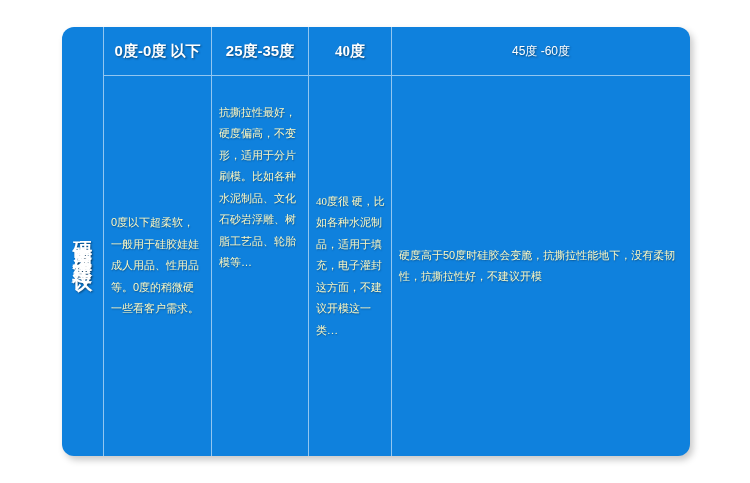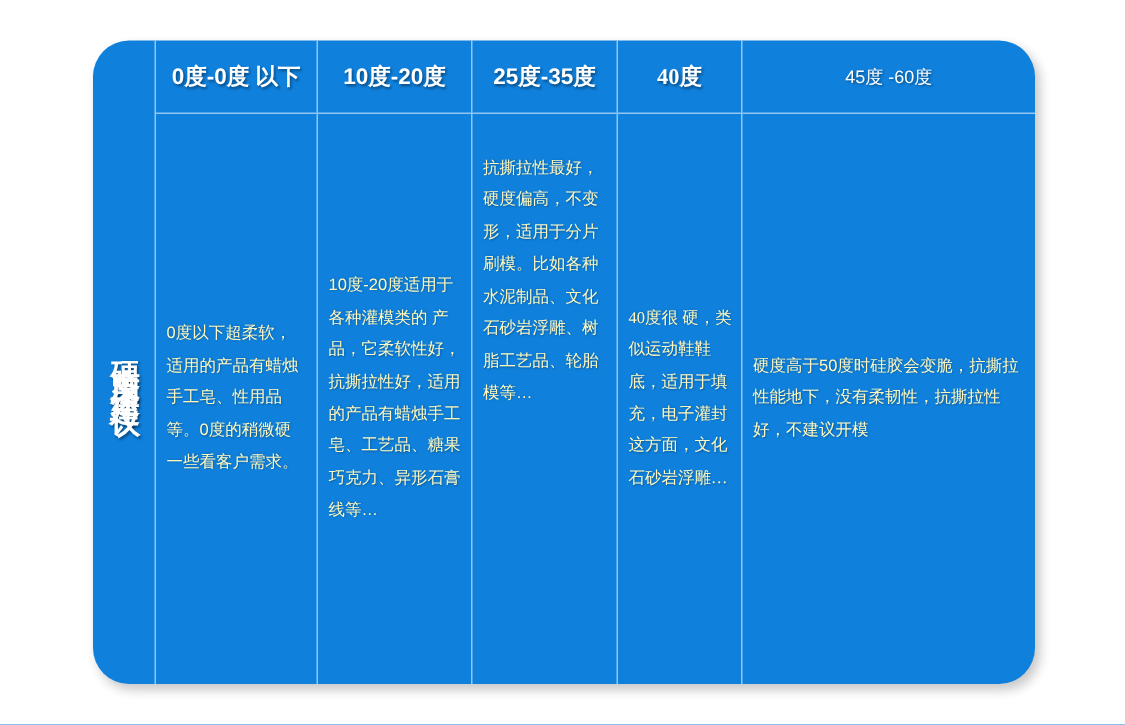--- a/index.html
+++ b/index.html
@@ -15,21 +15,21 @@
     position: relative;
   }
 
   #hardness-table {
     position: absolute;
     left: 62px;
     top: 27px;
     width: 628px;
     height: 429px;
     background: #0f81dd;
-    border-radius: 24px;
+    border-radius: 12px;
     box-sizing: border-box;
     display: flex;
     flex-direction: row;
     box-shadow: 3px 4px 7px rgba(0,0,0,0.22);
     overflow: hidden;
   }
 
   
   .label-col {
     width: 42px;
@@ -121,43 +121,37 @@
 
   <div class="label-col">
     <span class="vertical-title">硬度用途建议</span>
   </div>
 
   <div class="cols-wrap">
 
     <div class="col col-0">
       <div class="col-head">0度-0度 以下</div>
       <div class="col-body va-mid">
-        <p>0度以下超柔软，适用的产品有蜡烛手工皂、性用品等。0度的稍微硬一些看客户需求。</p>
+        <p>0度以下超柔软，一般用于硅胶娃娃成人用品、性用品等。0度的稍微硬一些看客户需求。</p>
       </div>
     </div>
 
 
-    <div class="col col-2">
-      <div class="col-head">10度-20度</div>
-      <div class="col-body va-mid">
-        <p>10度-20度适用于各种灌模类的 产品，它柔软性好，抗撕拉性好，适用的产品有蜡烛手工皂、工艺品、糖果巧克力、异形石膏线等…</p>
-      </div>
-    </div>
 
     <div class="col col-3">
       <div class="col-head">25度-35度</div>
       <div class="col-body va-top">
         <p>抗撕拉性最好，硬度偏高，不变形，适用于分片刷模。比如各种水泥制品、文化石砂岩浮雕、树脂工艺品、轮胎模等…</p>
       </div>
     </div>
 
     <div class="col col-4">
       <div class="col-head">40度</div>
       <div class="col-body va-mid">
-        <p>40度很 硬，类似运动鞋鞋底，适用于填充，电子灌封这方面，文化石砂岩浮雕…</p>
+        <p>40度很 硬，比如各种水泥制品，适用于填充，电子灌封这方面，不建议开模这一类…</p>
       </div>
     </div>
 
     <div class="col col-5">
       <div class="col-head small">45度 -60度</div>
       <div class="col-body va-mid">
         <p>硬度高于50度时硅胶会变脆，抗撕拉性能地下，没有柔韧性，抗撕拉性好，不建议开模</p>
       </div>
     </div>
 

